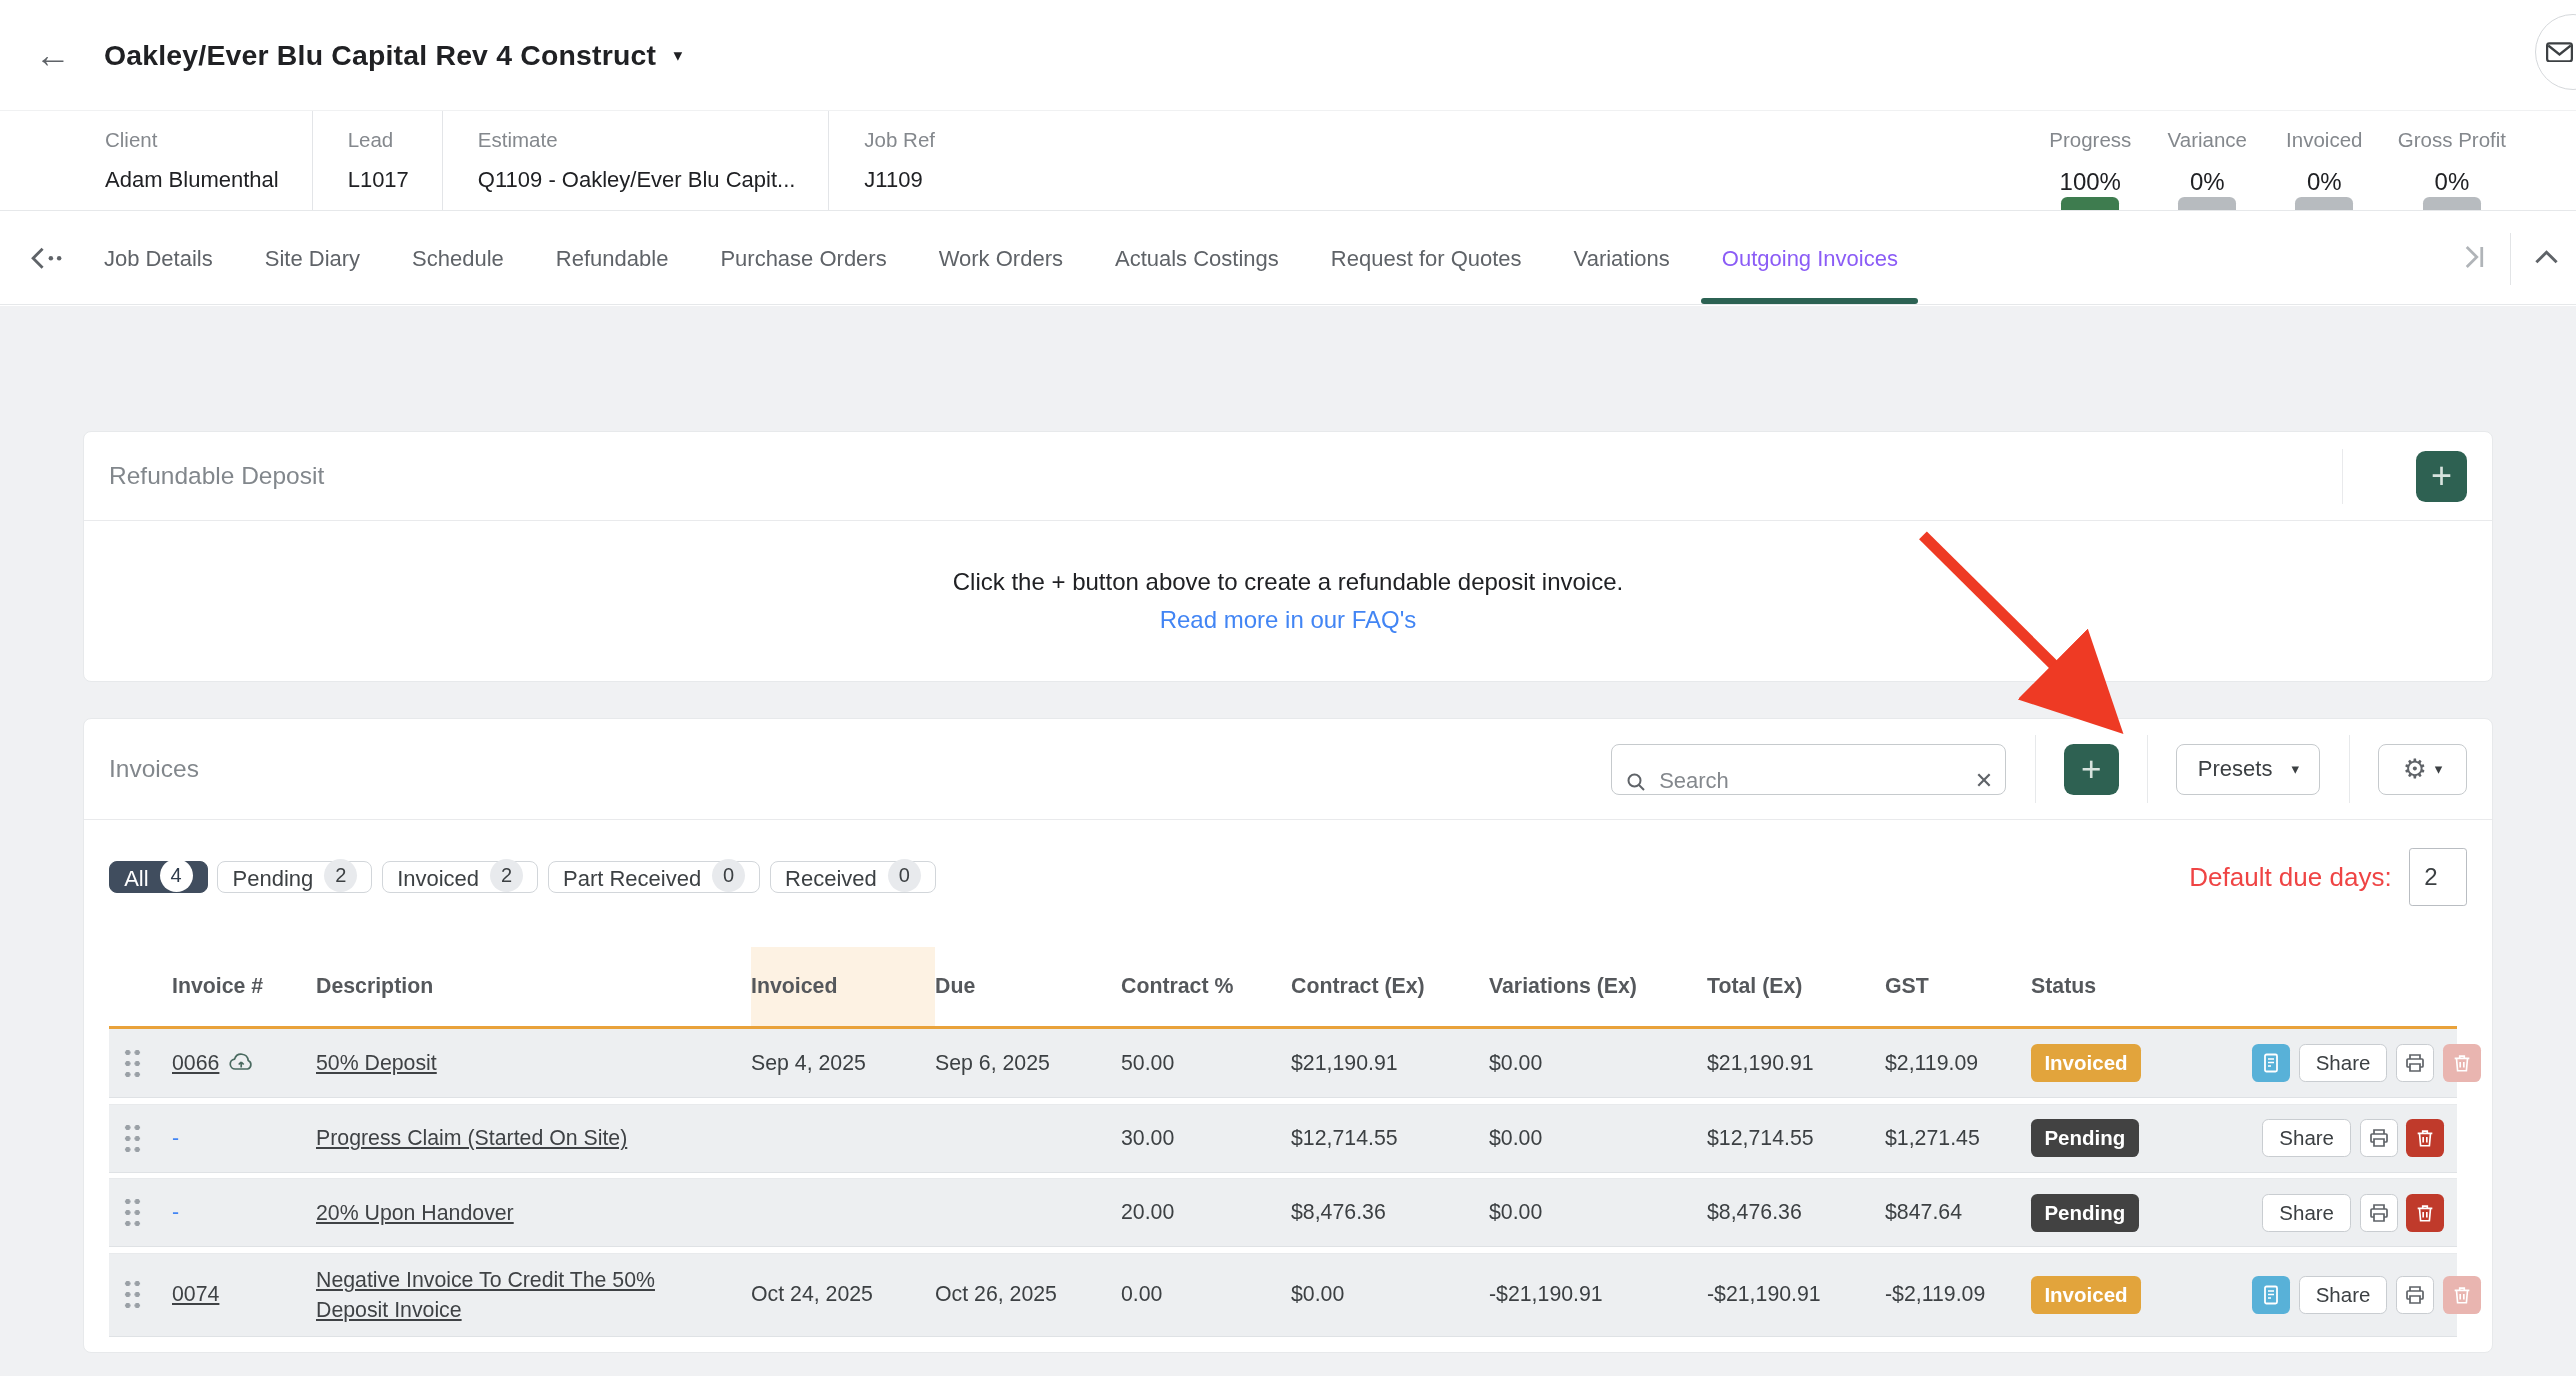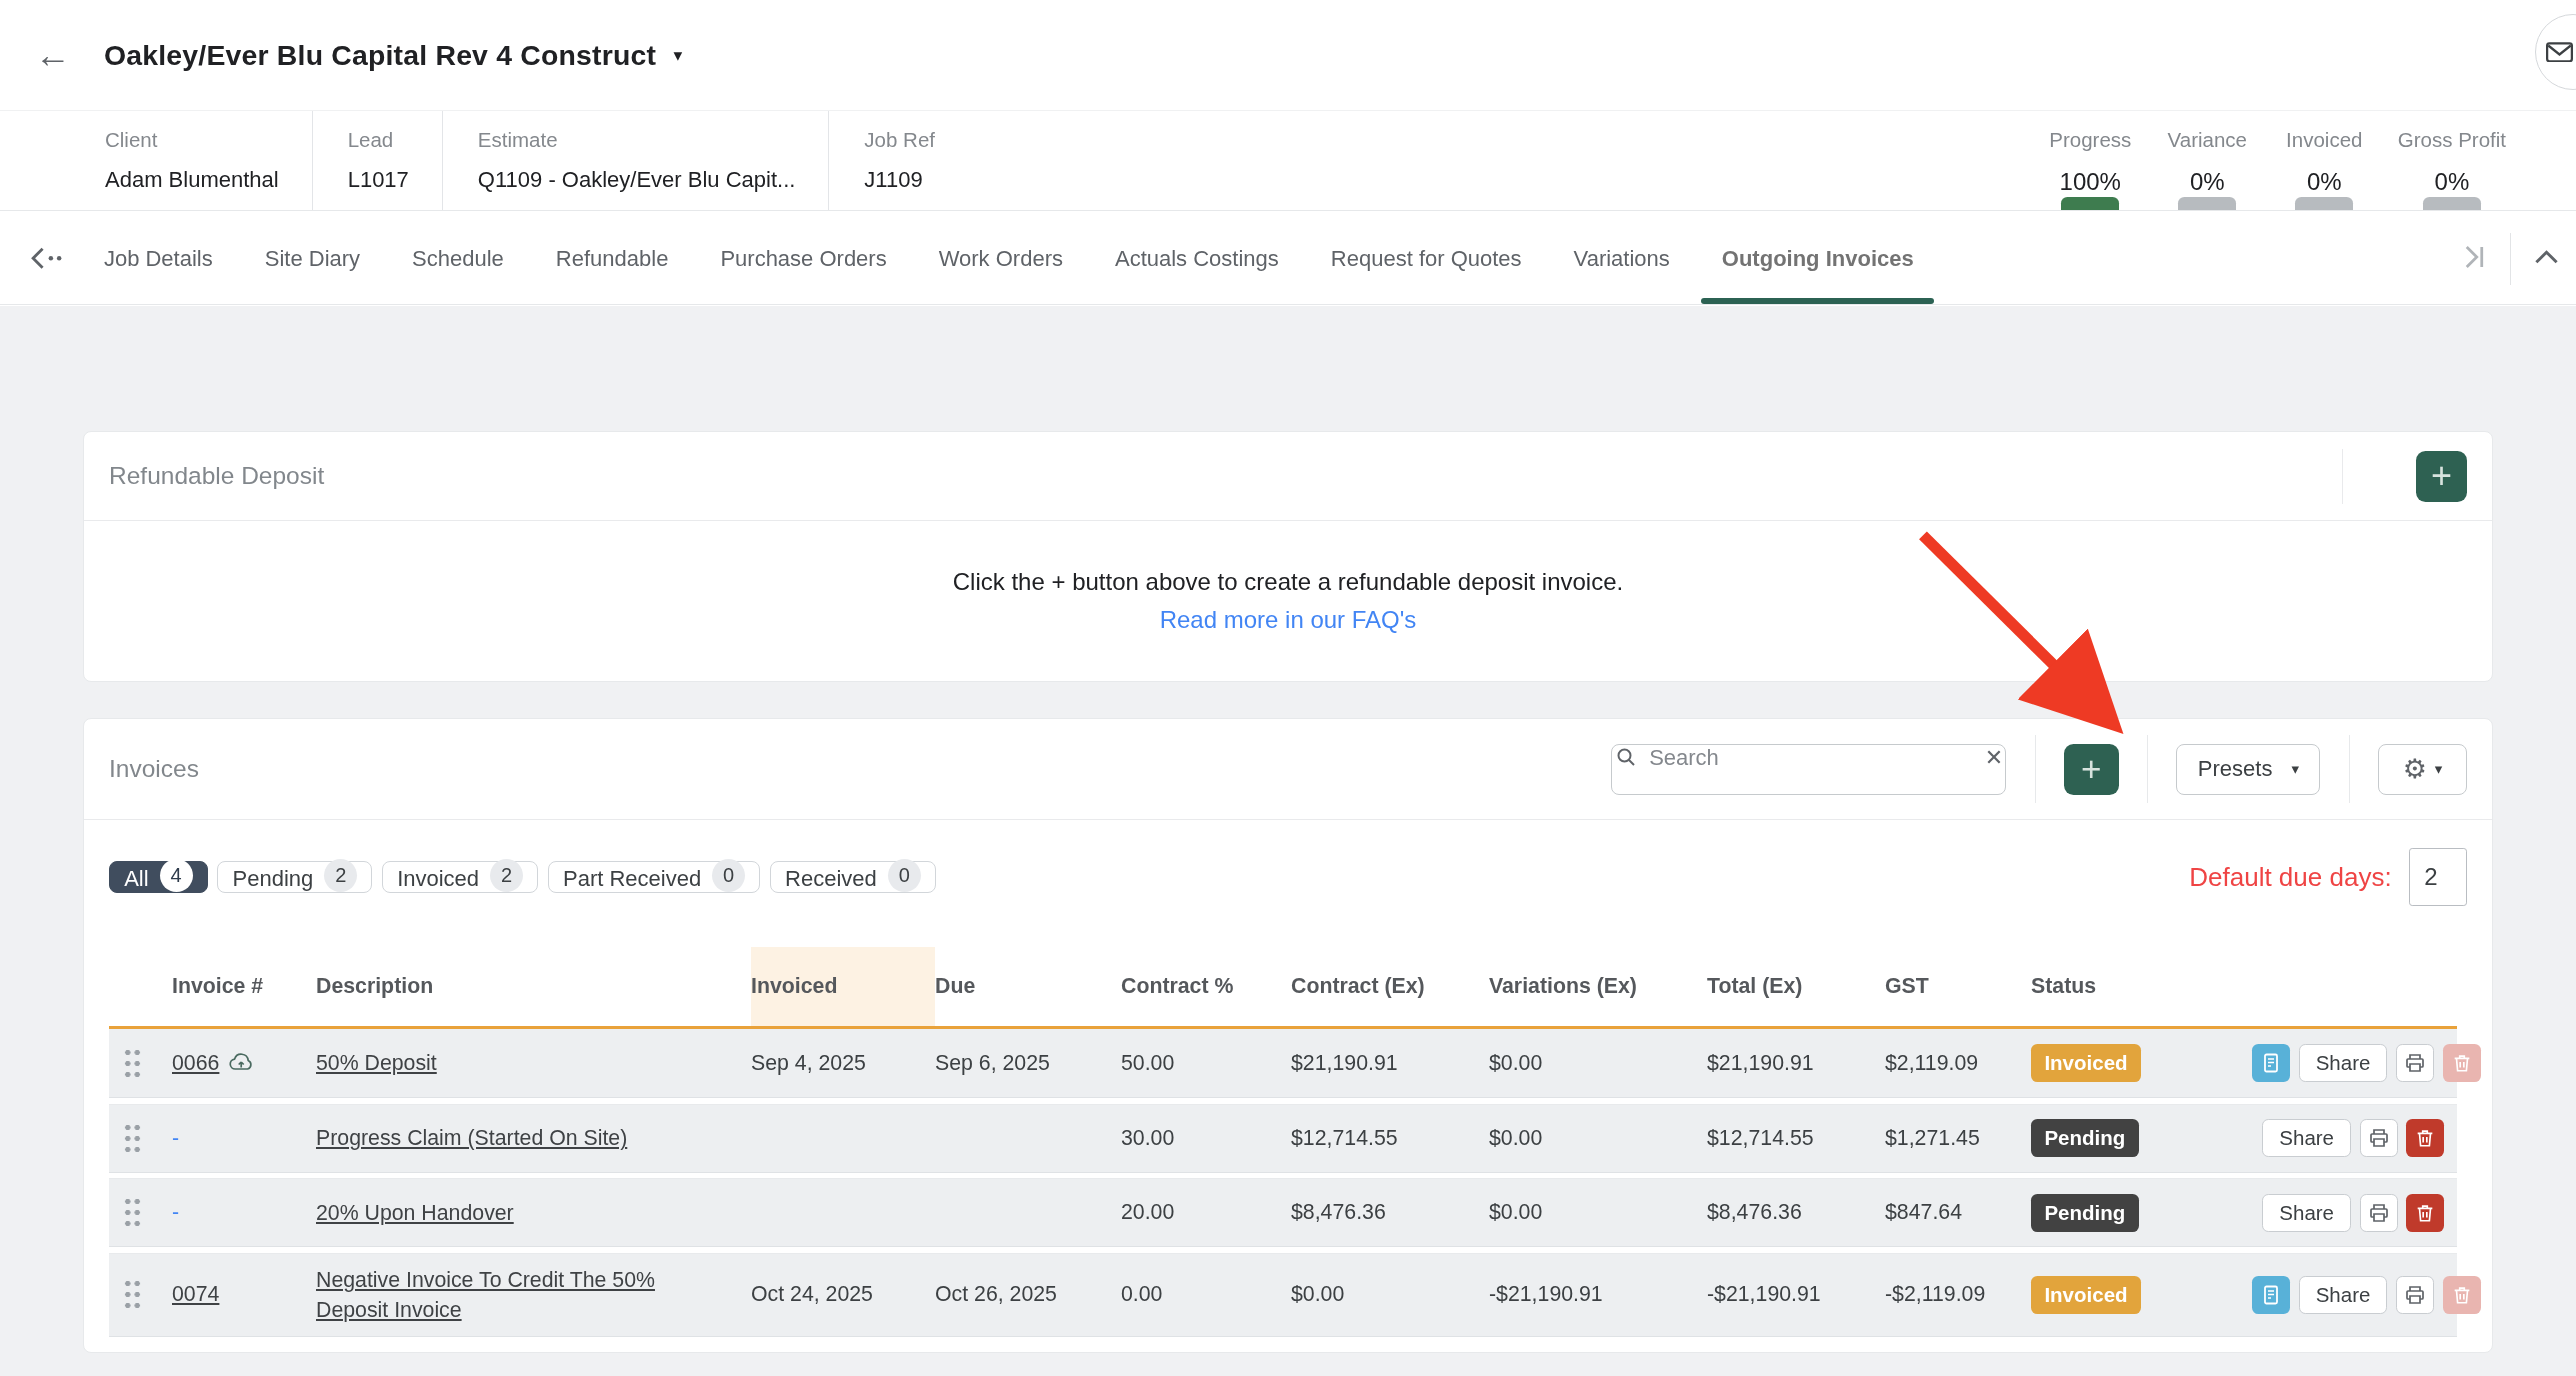--- a/index.html
+++ b/index.html
@@ -31,21 +31,21 @@
   .stat-bar { position:absolute; bottom:0; left:50%; transform:translateX(-50%);
     width:58px; height:12.6px; border-radius:6.3px 6.3px 0 0; }
 
   
   .tabbar { position:absolute; left:0; top:213px; width:100%; height:92px; background:#fff;
     display:flex; align-items:center; padding:0 16px 0 28.4px; border-bottom:0.8px solid #e6e8ea; }
   .scroll-left-btn { width:55px; display:flex; align-items:center; cursor:pointer; }
   .tabs { display:flex; gap:52px; margin-left:20.5px; height:100%; }
   .tab { font-size:22px; color:#5f6368; display:flex; align-items:center; height:100%;
     position:relative; white-space:nowrap; cursor:pointer; }
-  .tab.active { color:#737373; font-weight:bold;text-align:right; }
+  .tab.active { color:#8b5cf6; font-weight:normal;text-align:right; }
   .tab.active::after { content:''; position:absolute; left:-20.5px; right:-20.5px; bottom:0;
     height:6.3px; background:#2c6253; border-radius:4.7px; }
   .tab-right { margin-left:auto; display:flex; align-items:center; gap:22px; }
   .vdiv-tall { width:0.8px; height:52px; background:#e2e4e6; }
 
   
   .content { position:absolute; left:0; top:306px; width:100%; height:1071px; background:#f0f1f3;
     padding-top:125px; }
   .card { margin:0 83px; background:#fff; border:0.8px solid #e7e9eb; border-radius:8px; }
 
@@ -61,21 +61,21 @@
   .add-deposit { width:51px; height:51px; font-size:36px; font-weight:300; margin-left:73px; }
   .deposit-body { flex:1; display:flex; flex-direction:column; align-items:center; justify-content:center; gap:9.5px; }
   .deposit-msg { font-size:24px; color:#202124; }
   .deposit-link { font-size:24px; color:#4285f4; cursor:pointer; }
 
   
   .invoices-card { margin-top:36px; height:635px; }
   .inv-head { height:101px; }
   .toolbar { margin-left:auto; display:flex; align-items:center; }
   .search-box { width:395px; height:51px; border:1.6px solid #c6cacd; border-radius:8px;
-    display:flex; align-items:flex-start; padding:0 2px; background:#fff; }
+    display:flex; align-items:flex-end; padding:0 12px; background:#fff; }
   .search-box input { flex:1; border:none; outline:none; font-size:22px; color:#3c4043;
     margin-left:11px; font-family:inherit; background:transparent; }
   .search-box input::placeholder { color:#84888d; }
   .clear-x { font-size:22px; color:#5f6368; cursor:pointer; }
   .tb-div { width:0.8px; height:68px; background:#e7e9eb; margin:0 28.4px; }
   .add-invoice { width:55px; height:51px; font-size:35px; font-weight:300; }
   .presets-btn { height:51px; padding:0 20.5px; background:#fff; border:1.6px solid #c6cacd; border-radius:8px;
     font-size:22px; color:#3c4043; display:flex; align-items:center; gap:19px; cursor:pointer; font-family:inherit; }
   .caret { font-size:15px; color:#3c4043; }
   .gear-btn { height:51px; width:89px; background:#fff; border:1.6px solid #c6cacd; border-radius:8px;

